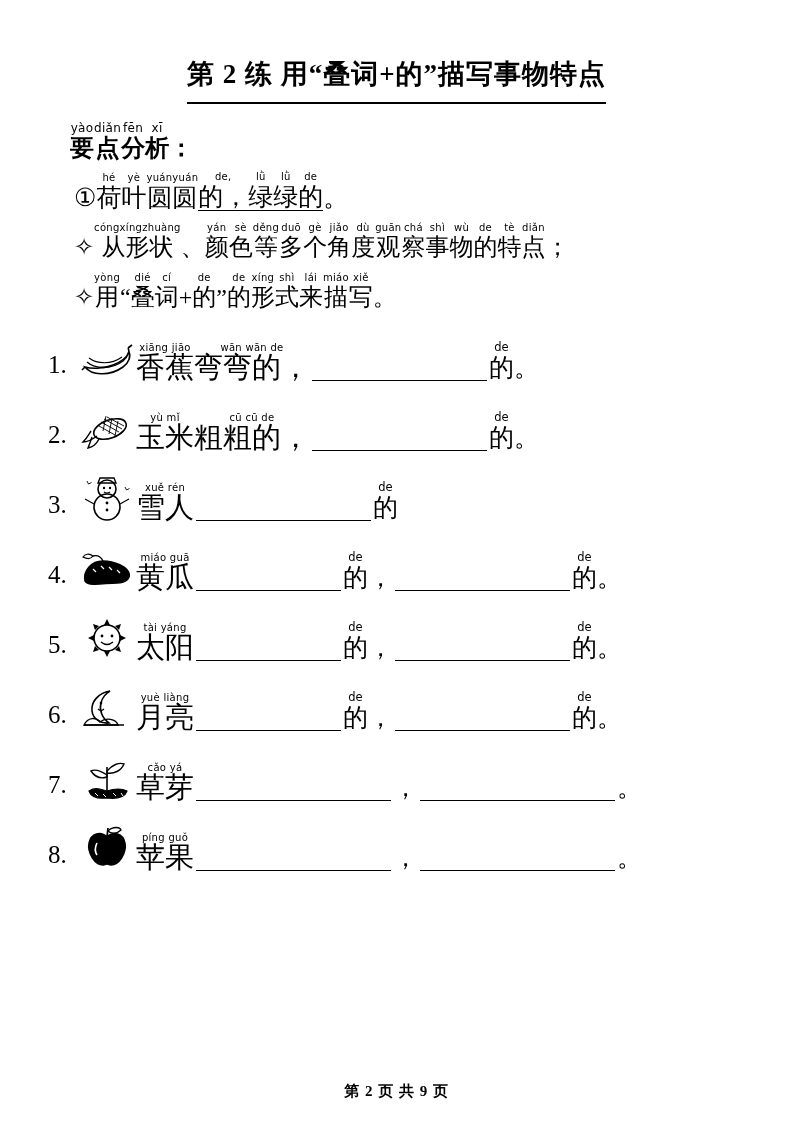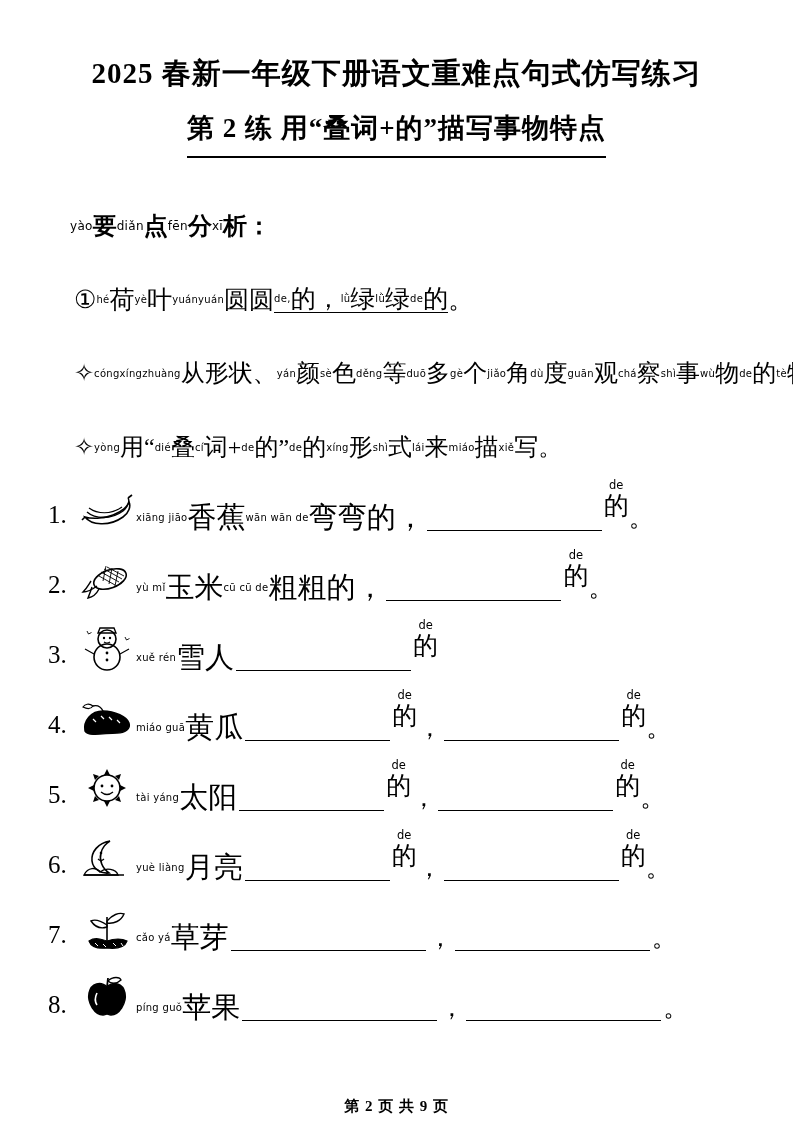--- a/index.html
+++ b/index.html
@@ -47,23 +47,23 @@
   }
 
   
   .ruby-line {
     display: flex;
     align-items: flex-end;
     flex-wrap: nowrap;
   }
   .rb {
     display: inline-flex;
+    flex-direction: column;
     align-items: center;
     justify-content: flex-end;
-    margin-top: 37px;
   }
   .rb .py {
     font-size: 10px;
     line-height: 13px;
     font-family: "DejaVu Sans", sans-serif;
     white-space: nowrap;
     letter-spacing: 0.3px;
   }
   .rb .hz {
     font-size: 23px;
@@ -181,33 +181,32 @@
   .de-over .hz {
     font-size: 25px;
     line-height: 27px;
   }
 
   
   .footer {
     position: absolute;
     left: 0;
     right: 0;
-    bottom: 6px;
+    bottom: 21px;
     text-align: center;
     font-size: 15px;
     font-weight: bold;
     letter-spacing: 1px;
   }
 </style>
 </head>
 <body>
 
 <div class="page">
 
-  <div class="doc-title">2025 春新一年级下册语文重难点句式仿写练习</div>
 
   <div class="sub-title-wrap">
     <div class="sub-title">第 2 练 用“叠词+的”描写事物特点</div>
   </div>
 
   <div class="section-head ruby-line">
     <span class="rb">
       <span class="py">yào</span>
       <span class="hz">要</span>
     </span>

